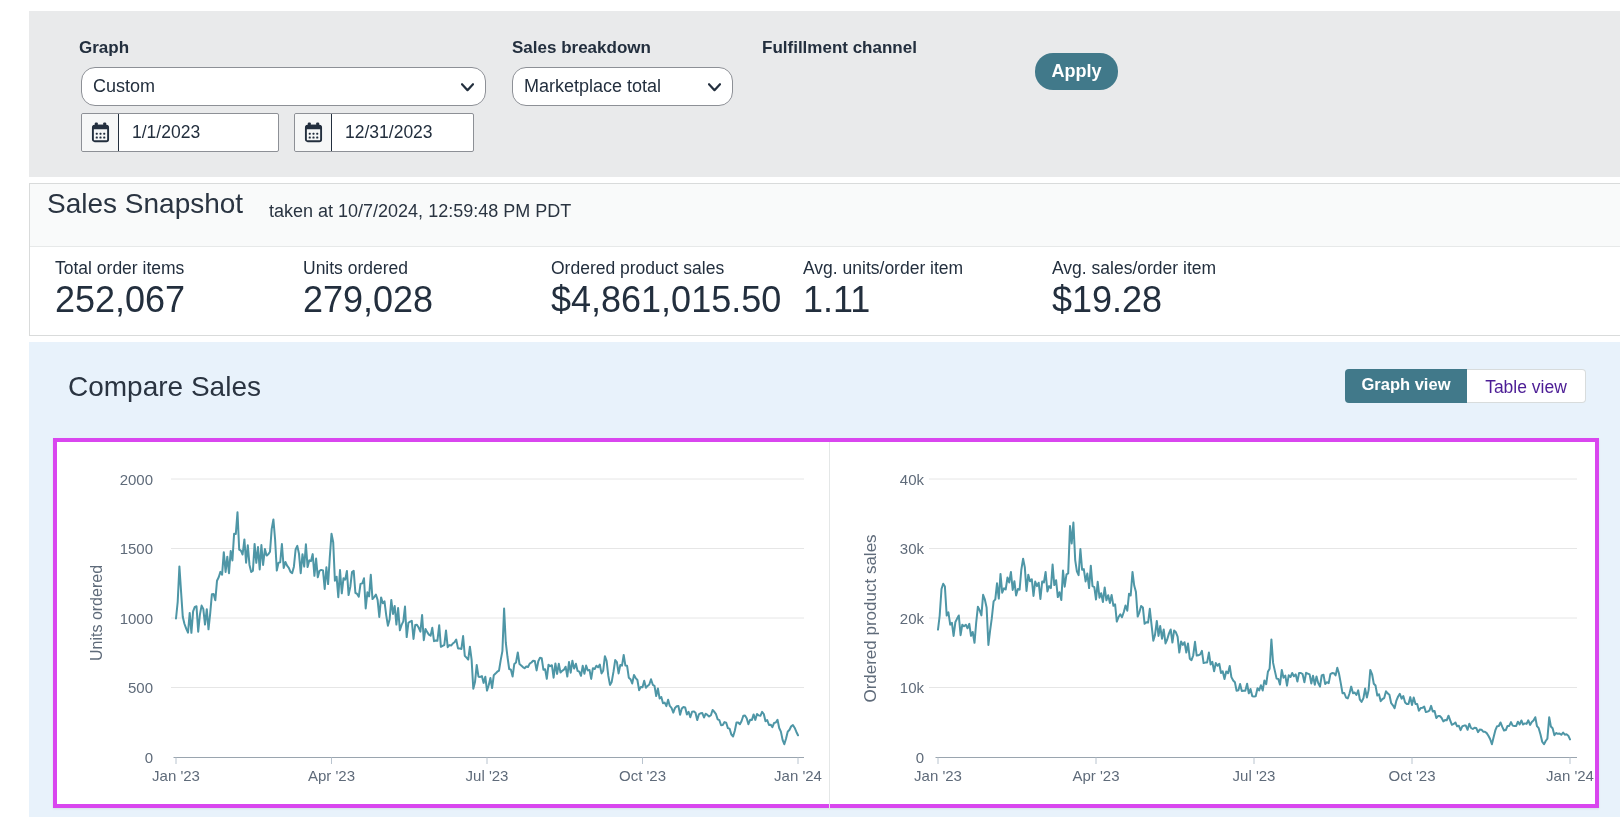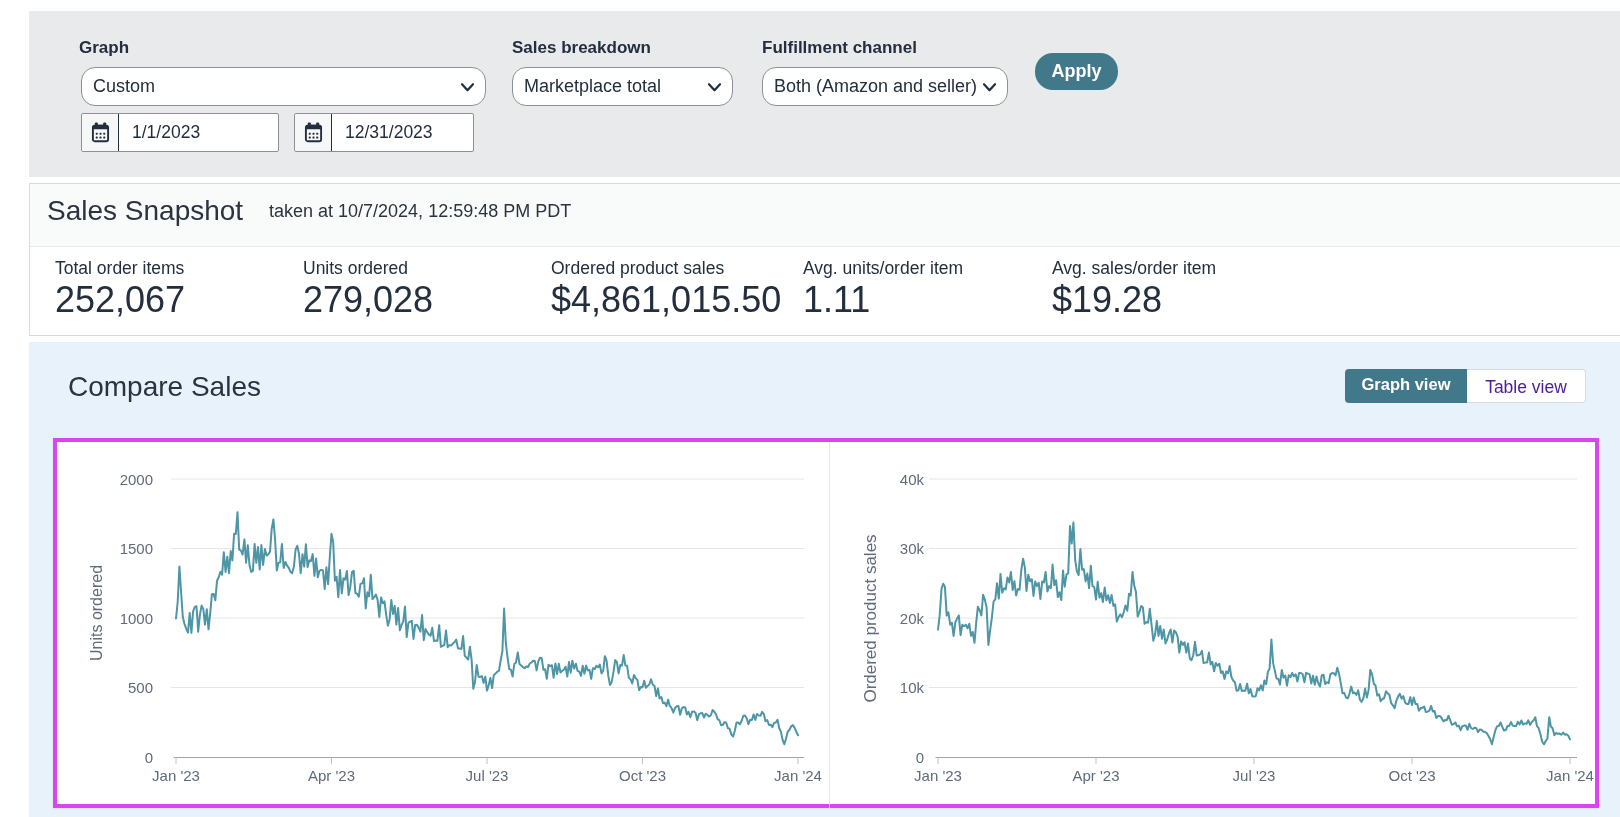--- a/index.html
+++ b/index.html
@@ -7,21 +7,21 @@
 .filterbar { left:29px; top:11px; width:1596px; height:166px; background:#e9eaeb; }
 .flabel { font-size:17px; font-weight:bold; color:#232f3e; }
 .sel { background:#fff; border:1px solid #8d9096; border-radius:14px; height:39px; font-size:18px; color:#232f3e; display:flex; align-items:center; padding-left:11px; }
 .sel .chev { position:absolute; right:11px; top:15px; } .sel .chev svg { display:block; }
 .dinput { background:#fff; border:1px solid #8d9096; border-radius:2px; height:39px; display:flex; align-items:center; }
 .dseg { width:37px; height:37px; background:#f6f7f7; border-right:1px solid #232f3e; display:flex; align-items:center; justify-content:center; border-radius:2px 0 0 2px; }
 .dtext { font-size:17.5px; padding-left:13px; }
 .applybtn { left:1035px; top:63px; width:83px; height:37px; background:#41798a; border-radius:3px; color:#fff; font-size:18px; font-weight:bold; display:flex; align-items:center; justify-content:center; }
 .snappanel { left:29px; top:183px; width:1596px; height:153px; background:#fff; border:1px solid #d9dbdb; }
 .snaphead { left:0; top:0; width:100%; height:63px; background:#f9fafa; border-bottom:1px solid #e7e9e9; }
-.snaptitle { left:17px; top:11px; font-size:28px; color:#2a3441; }
+.snaptitle { left:17px; top:4px; font-size:28px; color:#2a3441; }
 .takenat { left:239px; top:17px; font-size:18px; color:#2a3441; }
 .statlabel { font-size:17.5px; color:#232f3e; }
 .statvalue { font-size:36px; color:#232f3e; }
 .comparepanel { left:29px; top:342px; width:1596px; height:500px; background:#e8f2fb; }
 .comparetitle { left:39px; top:29px; font-size:28px; color:#2a3441; }
 .toggle { top:27px; height:34px; font-size:16.5px; display:flex; align-items:center; justify-content:center; padding-bottom:3px;text-align:right; }
 .graphview { left:1316px; width:122px; background:#41798a; color:#fff; border-radius:4px 0 0 4px; font-weight:bold; }
 .tableview { left:1438px; width:119px; background:#fff; color:#4c1d95; border:1px solid #d8dcdc; border-left:none; border-radius:0 4px 4px 0; font-size:17.5px; padding-bottom:0; padding-top:2px; }
 .chartcard { left:24px; top:96px; width:1546px; height:370px; background:#fff; border:4px solid #d946ef; box-shadow:0 1px 2px rgba(0,0,0,0.08); }
 .divider { left:772px; top:0; width:1px; height:368px; background:#e4e7e7; }
@@ -73,25 +73,20 @@
       </div>
       <div class="dtext">12/31/2023</div>
     </div>
   <div class="abs flabel" style="left:483px; top:27px;">Sales breakdown</div>
   <div class="abs sel" style="left:483px; top:56px; width:221px;">Marketplace total<span class="abs chev">
         <svg width="13" height="9" viewBox="0 0 13 9">
           <path d="M1 1.2 L6.5 7.2 L12 1.2" fill="none" stroke="#232f3e" stroke-width="2.2" stroke-linecap="round" stroke-linejoin="round"></path>
         </svg>
       </span></div>
   <div class="abs flabel" style="left:733px; top:27px;">Fulfillment channel</div>
-  <div class="abs sel" style="left:733px; top:56px; width:246px;">Both (Amazon and seller)<span class="abs chev">
-        <svg width="13" height="9" viewBox="0 0 13 9">
-          <path d="M1 1.2 L6.5 7.2 L12 1.2" fill="none" stroke="#232f3e" stroke-width="2.2" stroke-linecap="round" stroke-linejoin="round"></path>
-        </svg>
-      </span></div>
   <div class="abs applybtn" style="left:1006px; top:42px;border-radius:18px;">Apply</div>
 </div>
 
 <div class="abs snappanel">
   <div class="abs snaphead">
     <span class="abs snaptitle">Sales Snapshot</span>
     <span class="abs takenat">taken at 10/7/2024, 12:59:48 PM PDT</span>
   </div>
   <div class="abs" style="left:25px; top:74px;">
       <div class="statlabel">Total order items</div>

